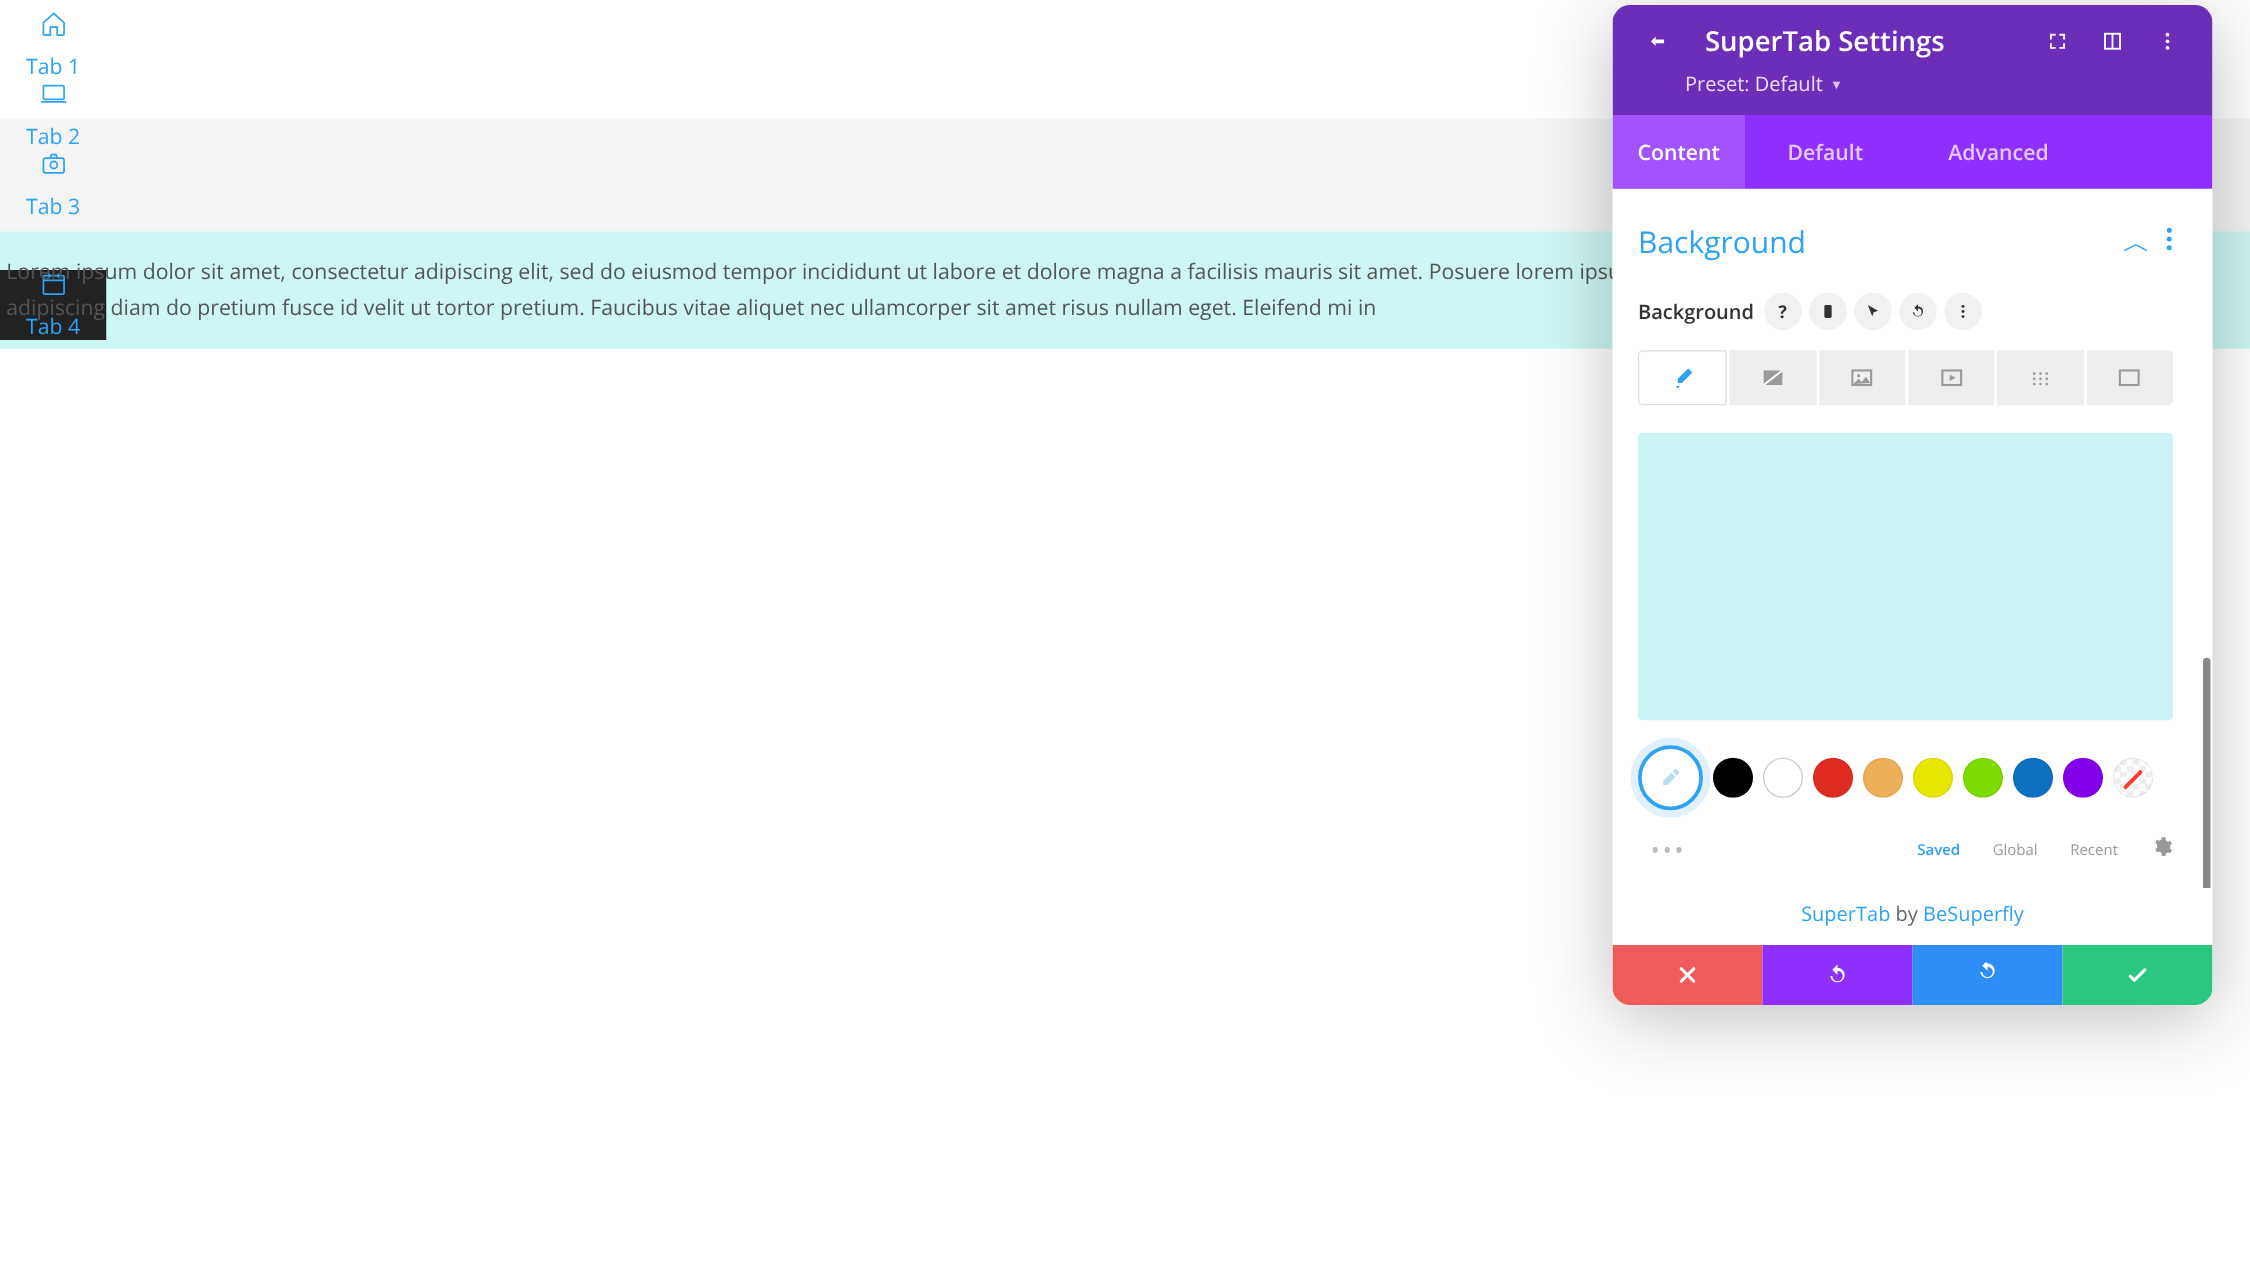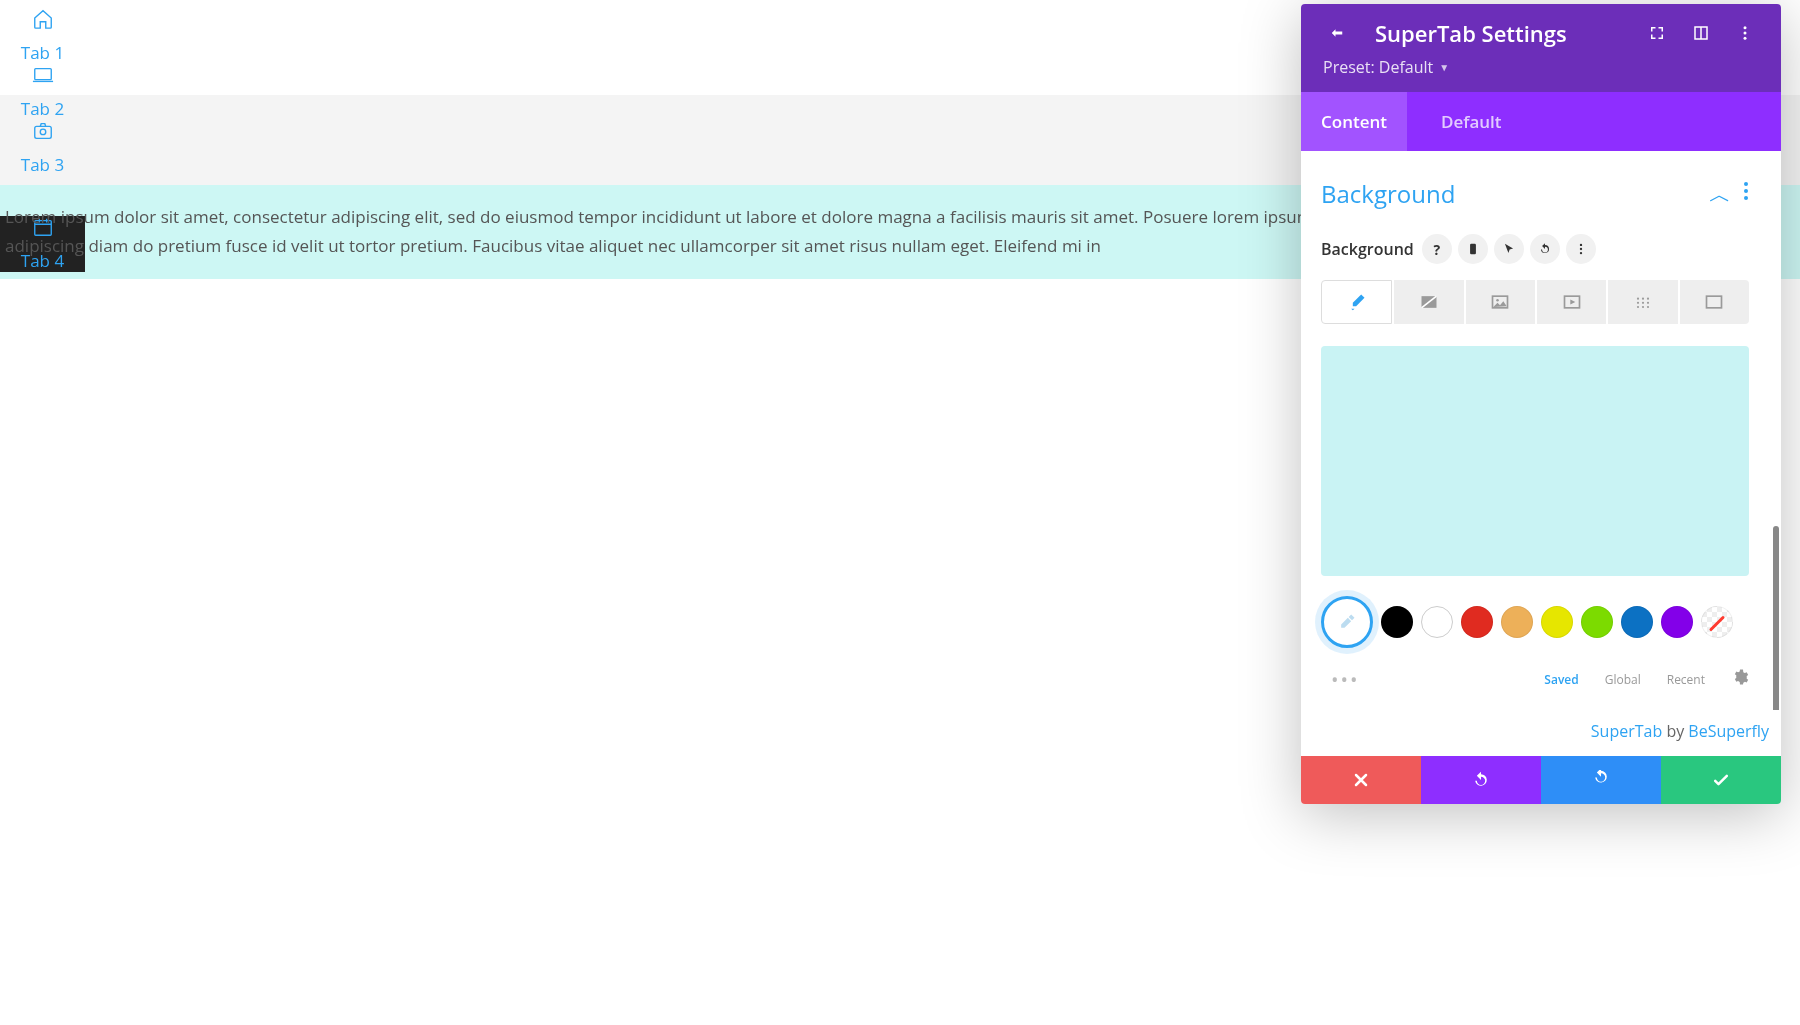--- a/index.html
+++ b/index.html
@@ -15,31 +15,31 @@
 
 .preview { position:absolute; left:0; top:95px; right:0; }
 .tab-bar { height:90px; background:#f4f4f4; display:flex; justify-content:center; align-items:stretch;flex-direction:column; }
 .tab-item { width:85px; display:flex; flex-direction:column; align-items:center; justify-content:center; gap:6px; color:var(--blue); font-size:17px; cursor:pointer; }
 .tab-item.active { background:#222;margin-top:40px; }
 .tab-icon svg { width:22px; height:22px; stroke:var(--blue); fill:none; stroke-width:1.5; }
 .tab-content { background:#cdf7f4; padding:18px 5px 18px 5px; color:#555; font-size:17px; line-height:1.7; white-space:normal; }
 
 
 .panel {
-  position:absolute; top:4px; right:19px; width:480px; height:800px;
-  border-radius:4px; background:#fff; box-shadow:0 10px 60px rgba(0,0,0,0.25);
+  position:absolute; top:4px; right:30px; width:480px; height:800px;
+  border-radius:14px; background:#fff; box-shadow:0 10px 60px rgba(0,0,0,0.25);
   display:flex; flex-direction:column; overflow:hidden;
 }
 .panel-header { background:var(--purple); color:#fff; padding:14px 22px 14px 22px; }
 .header-row1 { display:flex; align-items:center; gap:16px; }
 .header-row1 .title { font-size:22px; font-weight:600; flex:0 0 auto; margin-left:8px; }
 .header-row1 .spacer { flex:1; }
 .hdr-icon { width:28px; height:28px; display:flex; align-items:center; justify-content:center; cursor:pointer; }
 .hdr-icon svg { width:18px; height:18px; fill:#fff; }
-.header-row2 { margin-top:8px; font-size:16px; color:rgba(255,255,255,0.85); display:flex; align-items:center; gap:6px; cursor:pointer;}
+.header-row2 { margin-top:8px; font-size:16px; color:rgba(255,255,255,0.85); display:flex; align-items:center; gap:6px; cursor:pointer;margin-left:36px;}
 .header-row2 .caret { font-size:10px; opacity:.85;}
 
 .panel-tabs { background:var(--purple-bright); display:flex; }
 .panel-tab { flex:0 0 auto; padding:18px 20px; color:#fff; font-size:17px; font-weight:600; cursor:pointer; opacity:.75; }
 .panel-tab:nth-child(2){ padding-left:34px; padding-right:34px;}
 .panel-tab:nth-child(3){ padding-left:34px; }
 .panel-tab.active { background:rgba(255,255,255,0.18); opacity:1; }
 
 .panel-body { flex:1; overflow:auto; padding:26px 32px 10px 20px; position:relative; }
 .scroll-ind { position:absolute; right:2px; top:375px; width:6px; height:340px; background:#888; border-radius:3px; }
@@ -83,21 +83,21 @@
 .swatch.none::after{ content:""; position:absolute; left:5px; right:5px; top:50%; height:3px; background:#ff3b30; transform:rotate(-45deg); border-radius:2px;}
 
 .palette-tabs { margin-top:18px; display:flex; align-items:center; gap:26px; padding-left:10px; }
 .palette-tabs .more { color:#bbb; font-size:20px; letter-spacing:2px; cursor:pointer;}
 .palette-tabs .spacer { flex:1; }
 .palette-tabs .ptab { font-size:12px; color:#999; cursor:pointer; }
 .palette-tabs .ptab.active { color:var(--blue); font-weight:600; }
 .palette-tabs .gear svg{ width:18px; height:18px; fill:#999;}
 .palette-tabs .gear { cursor:pointer;}
 
-.panel-credit { text-align:right; padding:10px 12px 14px; font-size:16px; color:#666; }
+.panel-credit { text-align:center; padding:10px 12px 14px; font-size:16px; color:#666; }
 .panel-credit a { color:var(--blue); text-decoration:none; }
 
 .panel-footer { display:flex; height:48px; }
 .panel-footer .fbtn { flex:1; display:flex; align-items:center; justify-content:center; cursor:pointer; color:#fff; }
 .panel-footer .fbtn svg { width:20px; height:20px; fill:#fff; }
 .fbtn.cancel{background:#ef5a5a;}
 .fbtn.undo{background:var(--purple-bright);}
 .fbtn.redo{background:#2e8ef7;}
 .fbtn.save{background:#29c77f;}
 </style>
@@ -182,20 +182,21 @@
     </div>
     <div class="header-row2">
       <span>Preset: Default</span>
       <span class="caret">▼</span>
     </div>
   </div>
 
   <div class="panel-tabs">
     <div class="panel-tab active">Content</div>
     <div class="panel-tab">Default</div>
+    <div class="panel-tab">Advanced</div>
   </div>
 
   <div class="panel-body">
     <div class="section-head">
       <span class="title">Background</span>
       <span class="chev">︿</span>
       <span class="dots">
         <svg width="6" height="20" viewBox="0 0 6 20">
             <circle cx="3" cy="3" r="2" fill="#2ea3f2"></circle>
             <circle cx="3" cy="10" r="2" fill="#2ea3f2"></circle>

